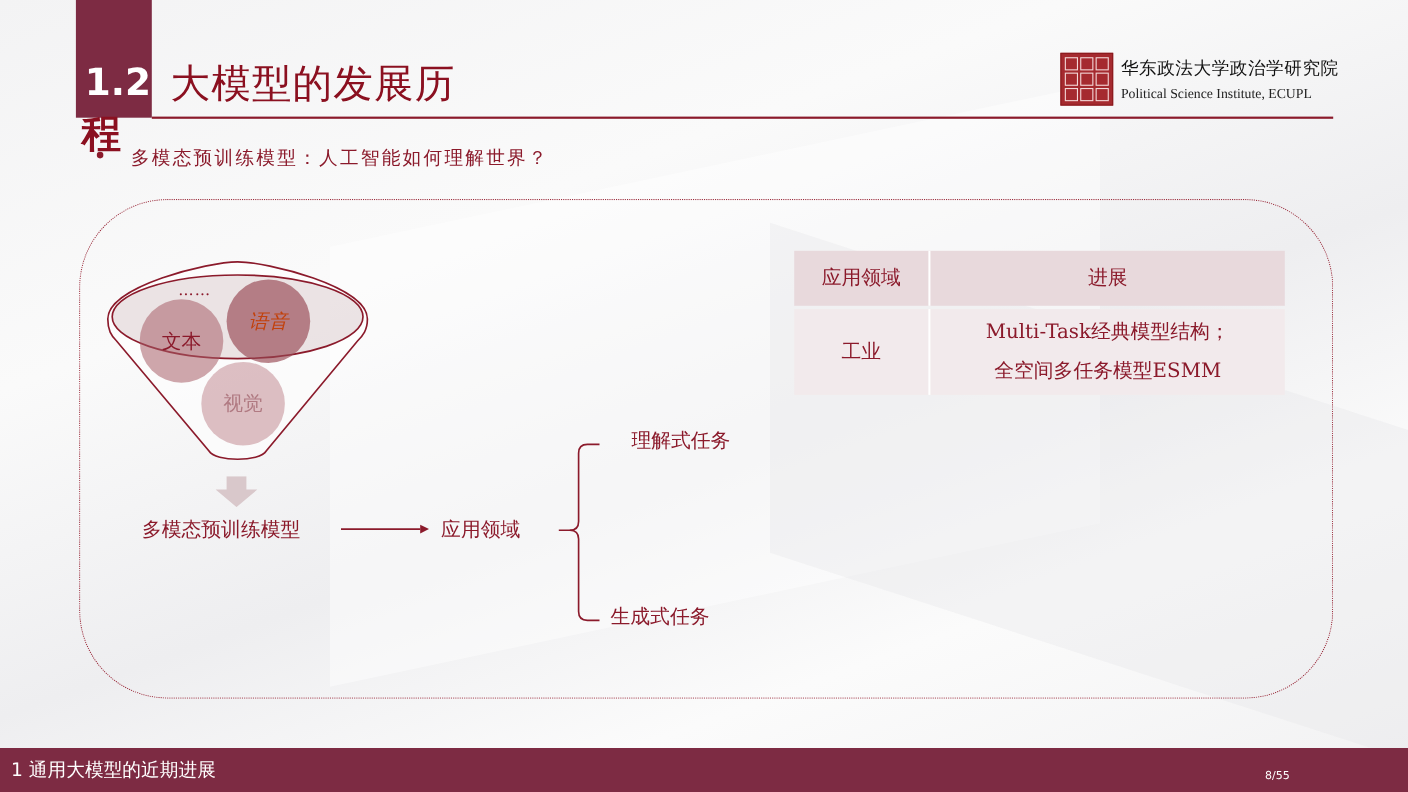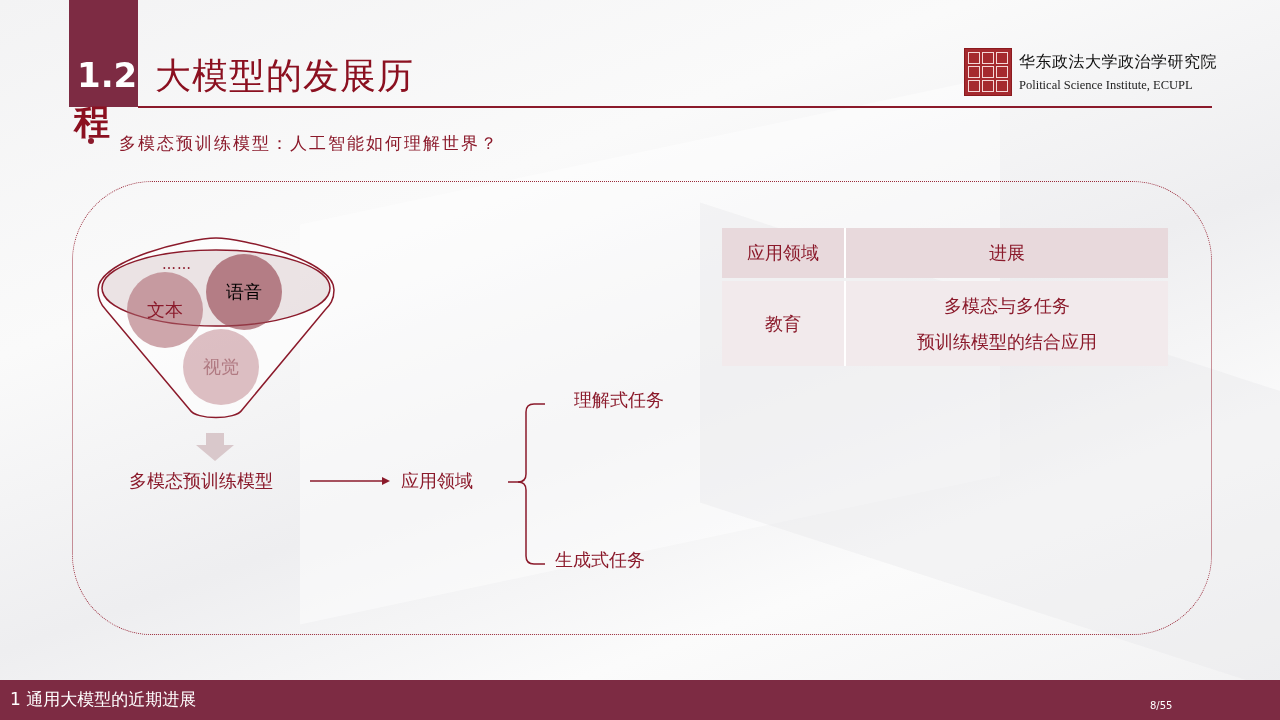--- a/index.html
+++ b/index.html
@@ -38,21 +38,21 @@
 
   .bullet { position:absolute; left:88px; top:138px; width:6px; height:6px; border-radius:50%; background:#8b1a2b; }
   .subtitle { position:absolute; left:119px; top:132px; font-size:17px; color:#8b1a2b; letter-spacing:2px; }
 
   .frame {
     position:absolute; left:72px; top:181px; width:1138px; height:452px;
     border:1.5px dotted #9a2a3a; border-radius:80px;
   }
   .circle { position:absolute; border-radius:50%; display:flex; align-items:center; justify-content:center; font-size:18px; }
   .c-text { left:127px; top:272px; width:76px; height:76px; background:rgba(168,94,104,0.55); color:#8b1a2b; }
-  .c-voice { left:206px; top:254px; width:76px; height:76px; background:rgba(150,70,82,0.65); color:#000000; }
+  .c-voice { left:206px; top:254px; width:76px; height:76px; background:rgba(150,70,82,0.65); color:#c2410c;font-style:italic; }
   .c-vision { left:183px; top:329px; width:76px; height:76px; background:rgba(200,150,156,0.6); color:#b07a82; }
   .dots { position:absolute; left:162px; top:256px; font-size:14px; color:#8b1a2b; letter-spacing:1px; }
   .down-arrow { position:absolute; left:196px; top:433px; }
 
   .flow-label { position:absolute; font-size:18px; color:#8b1a2b; }
   .lbl-model { left:129px; top:469px; }
   .lbl-multi { left:401px; top:469px; }
   .lbl-under { left:574px; top:388px; }
   .lbl-gen { left:536px; top:548px;margin-left:19px; }
   .flow-svg { position:absolute; left:0; top:0; width:1280px; height:720px; pointer-events:none; }
@@ -136,25 +136,25 @@
 <div class="flow-label lbl-multi">应用领域</div>
 <div class="flow-label lbl-under">理解式任务</div>
 <div class="flow-label lbl-gen">生成式任务</div>
 
 <table class="table">
   <tbody>
       <tr>
     <th class="col1">应用领域</th>
     <th>进展</th>
   </tr>
-  <tr class="row-edu">
-    <td>教育</td>
+  <tr class="row-ind">
+    <td>工业</td>
     <td>
-      <div>多模态与多任务</div>
-      <div>预训练模型的结合应用</div>
+      <div>Multi-Task经典模型结构；</div>
+      <div>全空间多任务模型ESMM</div>
     </td>
   </tr>
 </tbody>
   </table>
 
 <div class="footer"></div>
 <div class="footer-left">1 通用大模型的近期进展</div>
 <div class="footer-right">8/55</div>
 
 </body></html>

